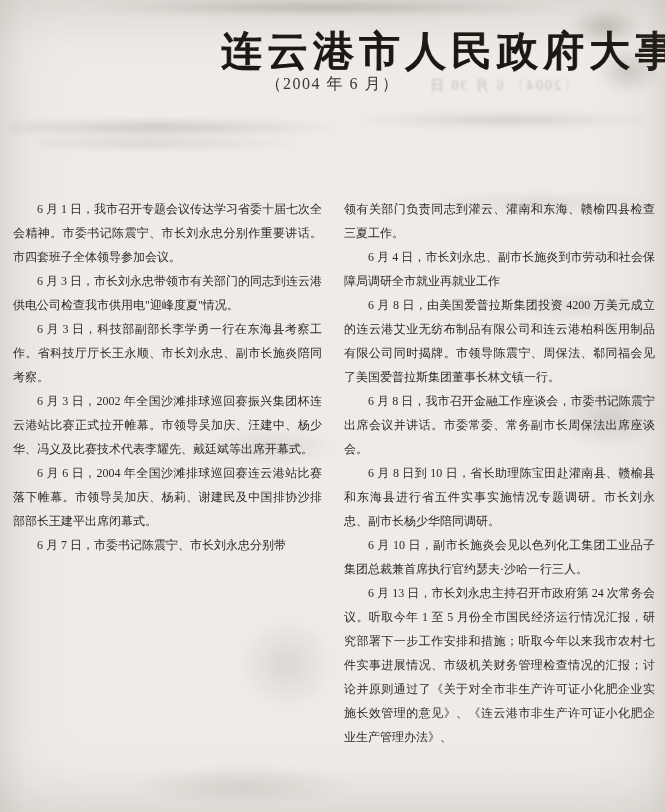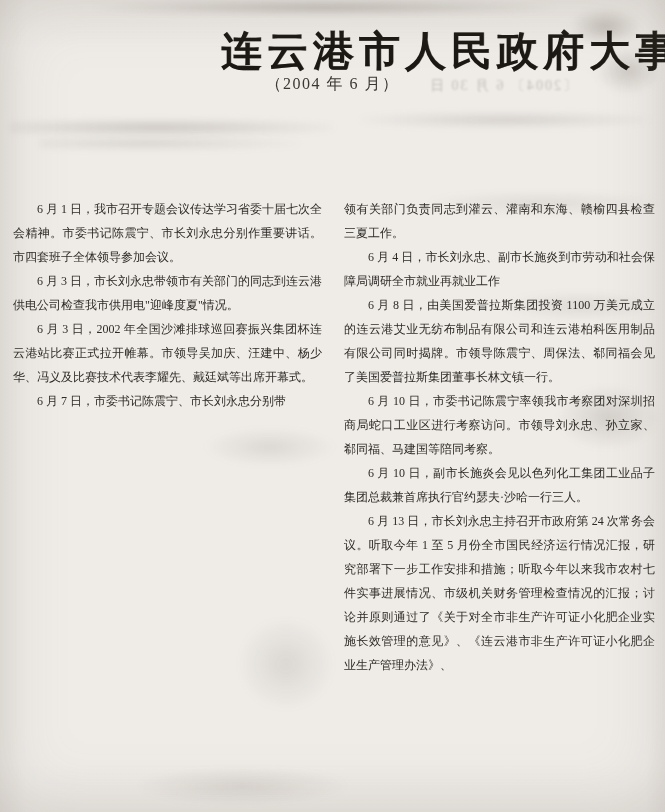--- a/index.html
+++ b/index.html
@@ -85,24 +85,27 @@
   <div class="smudge s11"></div>
   <div class="smudge s12"></div>
 
   <h1 class="doc-title">连云港市人民政府大事记</h1>
   <div class="doc-subtitle">（2004 年 6 月）</div>
   <div class="bleed-doc-line">〔2004〕 6 月 30 日</div>
 
   <div class="col col-left">
       <p class="para">6 月 1 日，我市召开专题会议传达学习省委十届七次全会精神。市委书记陈震宁、市长刘永忠分别作重要讲话。市四套班子全体领导参加会议。</p>
       <p class="para">6 月 3 日，市长刘永忠带领市有关部门的同志到连云港供电公司检查我市供用电"迎峰度夏"情况。</p>
+      <p class="para">6 月 3 日，科技部副部长李学勇一行在东海县考察工作。省科技厅厅长王永顺、市长刘永忠、副市长施炎陪同考察。</p>
       <p class="para">6 月 3 日，2002 年全国沙滩排球巡回赛振兴集团杯连云港站比赛正式拉开帷幕。市领导吴加庆、汪建中、杨少华、冯义及比赛技术代表李耀先、戴廷斌等出席开幕式。</p>
+      <p class="para">6 月 6 日，2004 年全国沙滩排球巡回赛连云港站比赛落下帷幕。市领导吴加庆、杨莉、谢建民及中国排协沙排部部长王建平出席闭幕式。</p>
       <p class="para">6 月 7 日，市委书记陈震宁、市长刘永忠分别带</p>
     </div>
   <div class="col col-right">
       <p class="para cont">领有关部门负责同志到灌云、灌南和东海、赣榆四县检查三夏工作。</p>
       <p class="para">6 月 4 日，市长刘永忠、副市长施炎到市劳动和社会保障局调研全市就业再就业工作</p>
-      <p class="para">6 月 8 日，由美国爱普拉斯集团投资 1100 万美元成立的连云港艾业无纺布制品有限公司和连云港柏科医用制品有限公司同时揭牌。市领导陈震宁、周保法、郗同福会见了美国爱普拉斯集团董事长林文镇一行。</p>
-      <p class="para">6 月 10 日，市委书记陈震宁率领我市考察团对深圳招商局蛇口工业区进行考察访问。市领导刘永忠、孙立家、郗同福、马建国等陪同考察。</p>
+      <p class="para">6 月 8 日，由美国爱普拉斯集团投资 4200 万美元成立的连云港艾业无纺布制品有限公司和连云港柏科医用制品有限公司同时揭牌。市领导陈震宁、周保法、郗同福会见了美国爱普拉斯集团董事长林文镇一行。</p>
+      <p class="para">6 月 8 日，我市召开金融工作座谈会，市委书记陈震宁出席会议并讲话。市委常委、常务副市长周保法出席座谈会。</p>
+      <p class="para">6 月 8 日到 10 日，省长助理陈宝田赴灌南县、赣榆县和东海县进行省五件实事实施情况专题调研。市长刘永忠、副市长杨少华陪同调研。</p>
       <p class="para">6 月 10 日，副市长施炎会见以色列化工集团工业品子集团总裁兼首席执行官约瑟夫·沙哈一行三人。</p>
       <p class="para">6 月 13 日，市长刘永忠主持召开市政府第 24 次常务会议。听取今年 1 至 5 月份全市国民经济运行情况汇报，研究部署下一步工作安排和措施；听取今年以来我市农村七件实事进展情况、市级机关财务管理检查情况的汇报；讨论并原则通过了《关于对全市非生产许可证小化肥企业实施长效管理的意见》、《连云港市非生产许可证小化肥企业生产管理办法》、</p>
     </div>
 </div>
 
 </body></html>

